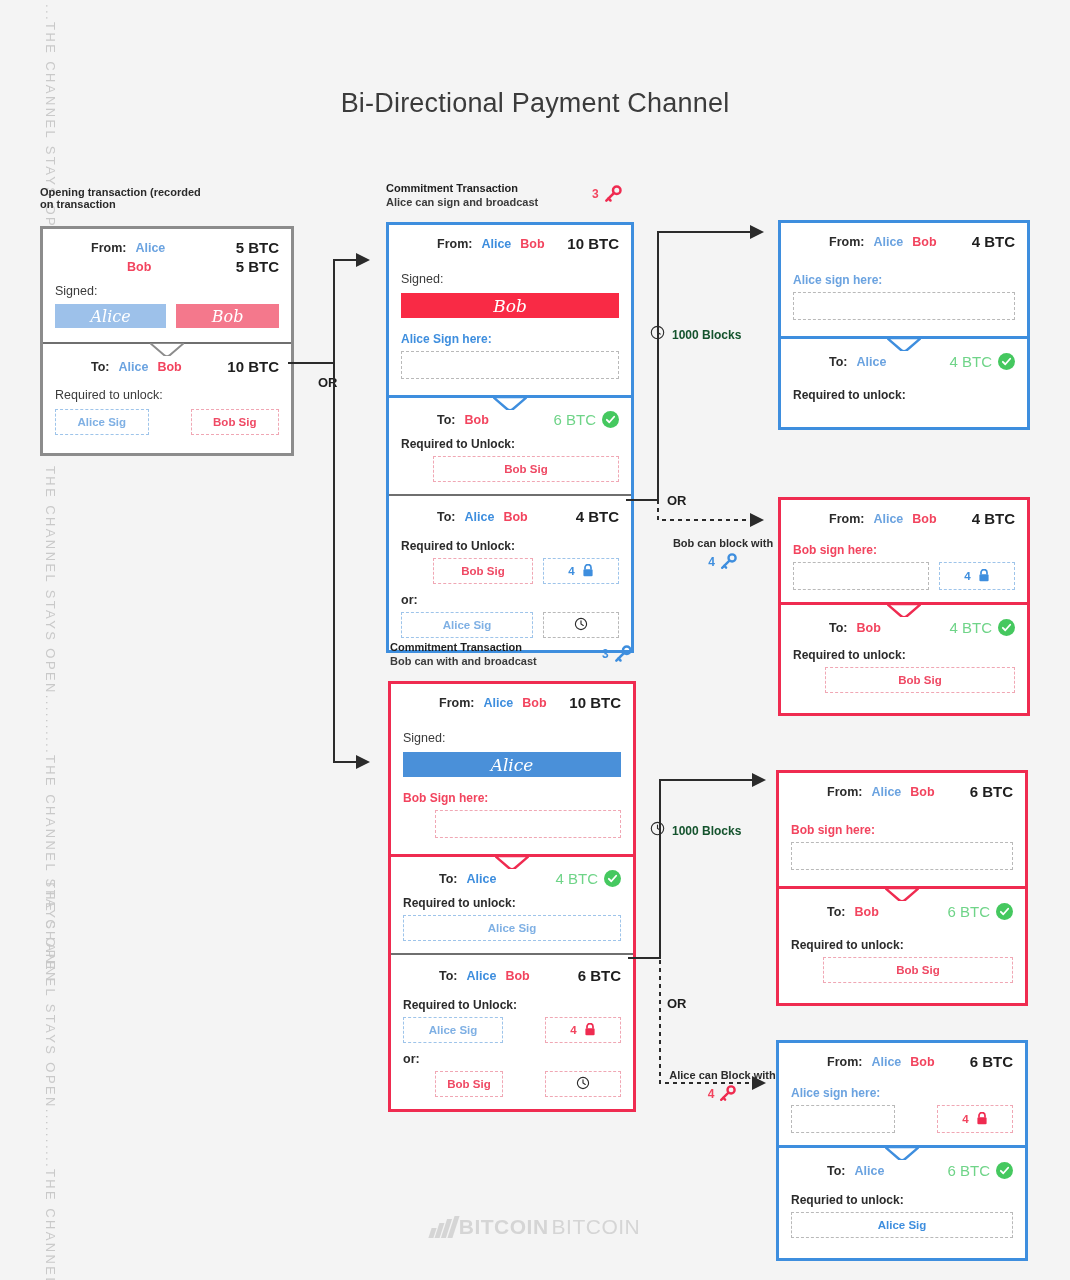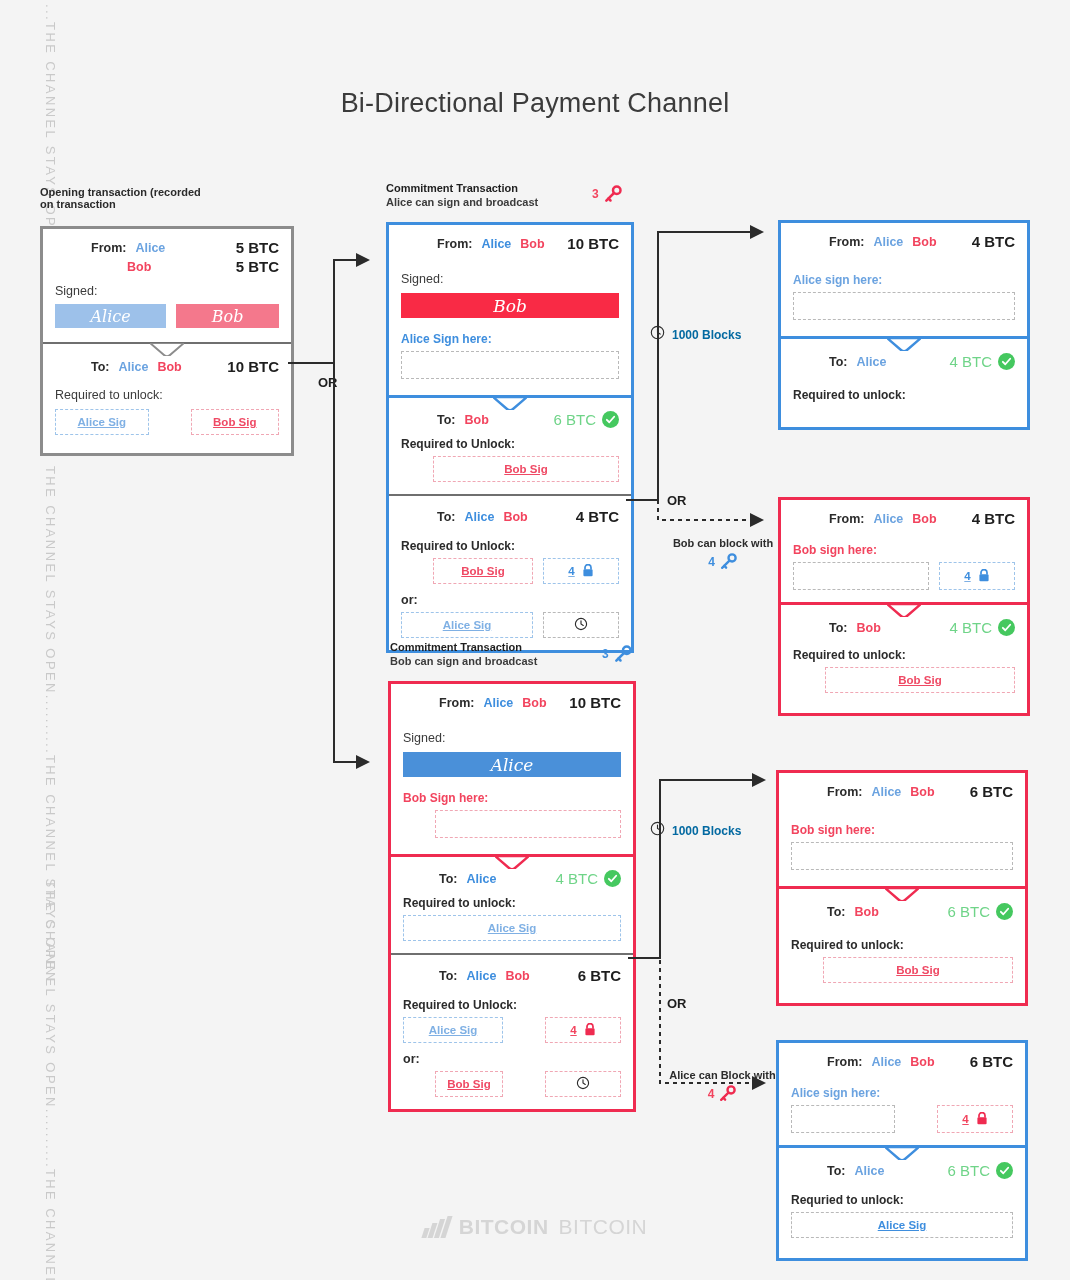--- a/index.html
+++ b/index.html
@@ -34,21 +34,21 @@
     white-space:nowrap;user-select:none;
   }
   #wm1{top:4px;}
   #wm2{top:466px;}
   #wm3{top:880px;}
 
   
   #footer-logo{
     left:0;top:1215px;width:1070px;text-align:center;
     color:#d5d5d5;font-size:21px;letter-spacing:.5px;
-    display:flex;align-items:center;justify-content:center;gap:10px;
+    display:flex;align-items:center;justify-content:center;gap:3px;
   }
   #footer-logo .lg-b{font-weight:700;}
   #footer-logo .lg-m{font-weight:400;}
   .logo-mark{display:inline-block;width:26px;height:22px;position:relative;}
   .logo-mark i{position:absolute;bottom:0;background:#d5d5d5;display:block;
     transform:skewX(-18deg);}
   .logo-mark i:nth-child(1){left:0;width:5px;height:10px;}
   .logo-mark i:nth-child(2){left:7px;width:5px;height:15px;}
   .logo-mark i:nth-child(3){left:14px;width:5px;height:19px;}
   .logo-mark i:nth-child(4){left:21px;width:5px;height:22px;}
@@ -77,21 +77,21 @@
   .amt{font-size:15px;font-weight:700;color:#1e1e1e;white-space:nowrap;}
   .amt-g{font-size:15px;font-weight:400;color:#6fd488;display:flex;align-items:center;gap:6px;}
   .tick{width:17px;height:17px;border-radius:50%;background:#45c85f;
       display:inline-flex;align-items:center;justify-content:center;}
   .tick svg{display:block;}
 
   .sublbl{font-size:12px;font-weight:700;margin:10px 0 5px 0;}
   .sublbl-plain{font-size:12px;font-weight:700;color:#2b2b2b;margin:9px 0 5px 0;}
 
   .dbox{height:24px;border:1.6px dashed #b9b9b9;display:flex;align-items:center;
-      justify-content:center;font-size:11.5px;font-weight:700;background:#fff;text-decoration:underline;}
+      justify-content:center;font-size:11.5px;font-weight:700;background:#fff;}
   .dbox-blue{border-color:#9ec4ea;color:#7fb0e4;}
   .dbox-red{border-color:#f0a7b4;color:#ef4964;margin-left:32px;}
   .dbox-grey{border-color:#b9b9b9;}
 
   .pair{display:flex;gap:10px;}
   .pair .grow{flex:1 1 auto;}
   .pair .small{width:74px;flex:0 0 74px;display:flex;align-items:center;
       justify-content:center;gap:7px;}
   .num{font-size:11.5px;font-weight:700;}
 
@@ -111,21 +111,21 @@
   .caption-sm{font-size:11px;font-weight:700;color:#2b2b2b;}
 
   .orlbl{font-size:13px;font-weight:700;color:#1e1e1e;}
 
   
   .keywrap{display:flex;align-items:center;gap:4px;}
   .keynum{font-size:12px;font-weight:700;}
 
   
   .clockwrap{display:flex;align-items:center;gap:7px;}
-  .blockslbl{font-size:12px;font-weight:700;color:#0369a1;}
+  .blockslbl{font-size:12px;font-weight:700;color:#14532d;}
 
   svg.icn{display:block;}
 </style>
 </head>
 <body>
 
 <div class="abs" id="title">Bi-Directional Payment Channel</div>
 
 <div class="abs watermark" id="wm1">...THE CHANNEL STAYS OPEN</div>
 <div class="abs watermark" id="wm2">THE CHANNEL STAYS OPEN..........THE CHANNEL STAYS OPEN</div>
@@ -275,21 +275,21 @@
               <circle cx="8" cy="8" r="6.4" fill="none" stroke="#2b2b2b" stroke-width="1.3"></circle>
               <path d="M8 4.4 V8 L10.6 9.6" stroke="#2b2b2b" stroke-width="1.3" fill="none" stroke-linecap="round"></path>
             </svg></span>
       </div>
     </div>
   </div>
 </div>
 
 <div class="abs" style="left:390px;top:641px;width:240px;">
   <div class="caption-ttl">Commitment Transaction</div>
-  <div class="caption-sub">Bob can sign and broadcast</div>
+  <div class="caption-sub">Bob can with and broadcast</div>
 </div>
 <div class="abs keywrap" style="left:602px;top:644px;">
   <span class="keynum c-alice-strong">3</span>
   <span>
     <svg class="icn" width="20" height="20" viewBox="0 0 24 24">
         <circle cx="16.5" cy="7.5" r="4.5" fill="none" stroke="#3e8ede" stroke-width="3"></circle>
         <path d="M13.2 10.8 L4 20" stroke="#3e8ede" stroke-width="3" stroke-linecap="round"></path>
         <path d="M6.6 17.4 L9 19.8" stroke="#3e8ede" stroke-width="3" stroke-linecap="round"></path>
       </svg>
   </span>

